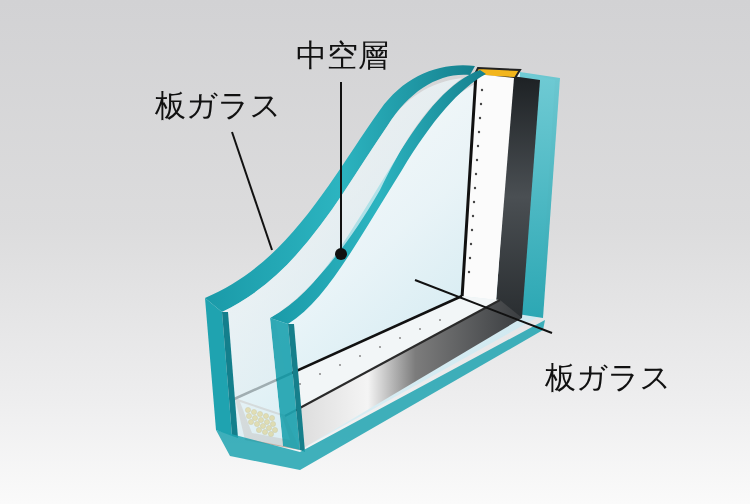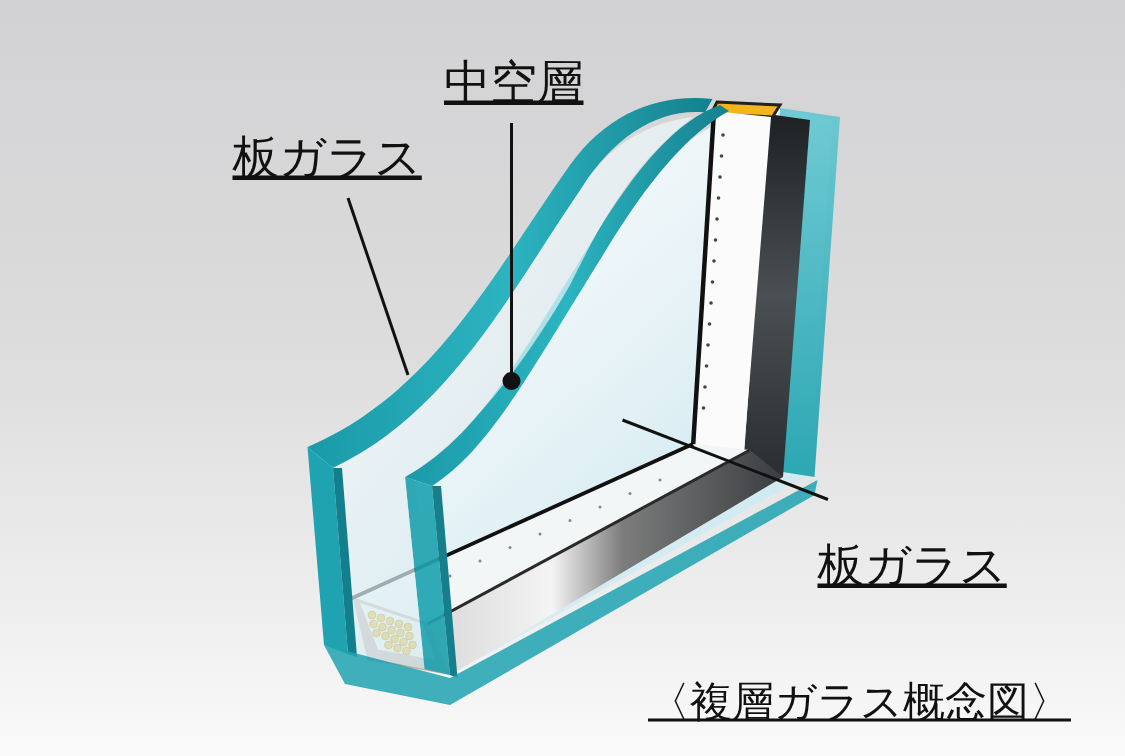--- a/index.html
+++ b/index.html
@@ -8,21 +8,21 @@
       font-family: "DejaVu Sans", "Liberation Sans", sans-serif;
     }
     .stage {
       position: relative; width: 750px; height: 504px;
       background: linear-gradient(180deg, #d2d2d4 0%, #dcdcdd 45%, #eeeeef 80%, #fafafa 100%);
       overflow: hidden;
     }
     .stage svg.art { position: absolute; left: 0; top: 0; }
     .label {
       position: absolute; color: #111; white-space: nowrap;
-      font-size: 31px; letter-spacing: 0px; line-height: 1; text-decoration: underline;
+      font-size: 31px; letter-spacing: 0px; line-height: 1;
     }
     #lbl-hollow { left: 296px; top: 40px; }
     #lbl-glass-left { left: 155px; top: 90px; }
     #lbl-glass-right { left: 545px; top: 362px; }
     #lbl-caption { left: 432px; top: 454px; font-size: 28px; }
   </style>
 </head>
 <body>
 
 <div class="stage">
@@ -140,14 +140,13 @@
       <line x1="232" y1="132" x2="272" y2="250"></line>
       <line x1="341" y1="82" x2="341" y2="252"></line>
       <line x1="415" y1="280" x2="552" y2="333"></line>
     </g>
     <circle cx="341" cy="254" r="6" fill="#111"></circle>
   </svg>
 
   <div class="label" id="lbl-hollow">中空層</div>
   <div class="label" id="lbl-glass-left">板ガラス</div>
   <div class="label" id="lbl-glass-right">板ガラス</div>
-  <div class="label" id="lbl-caption">〈複層ガラス概念図〉</div>
 </div>
 
 </body></html>

